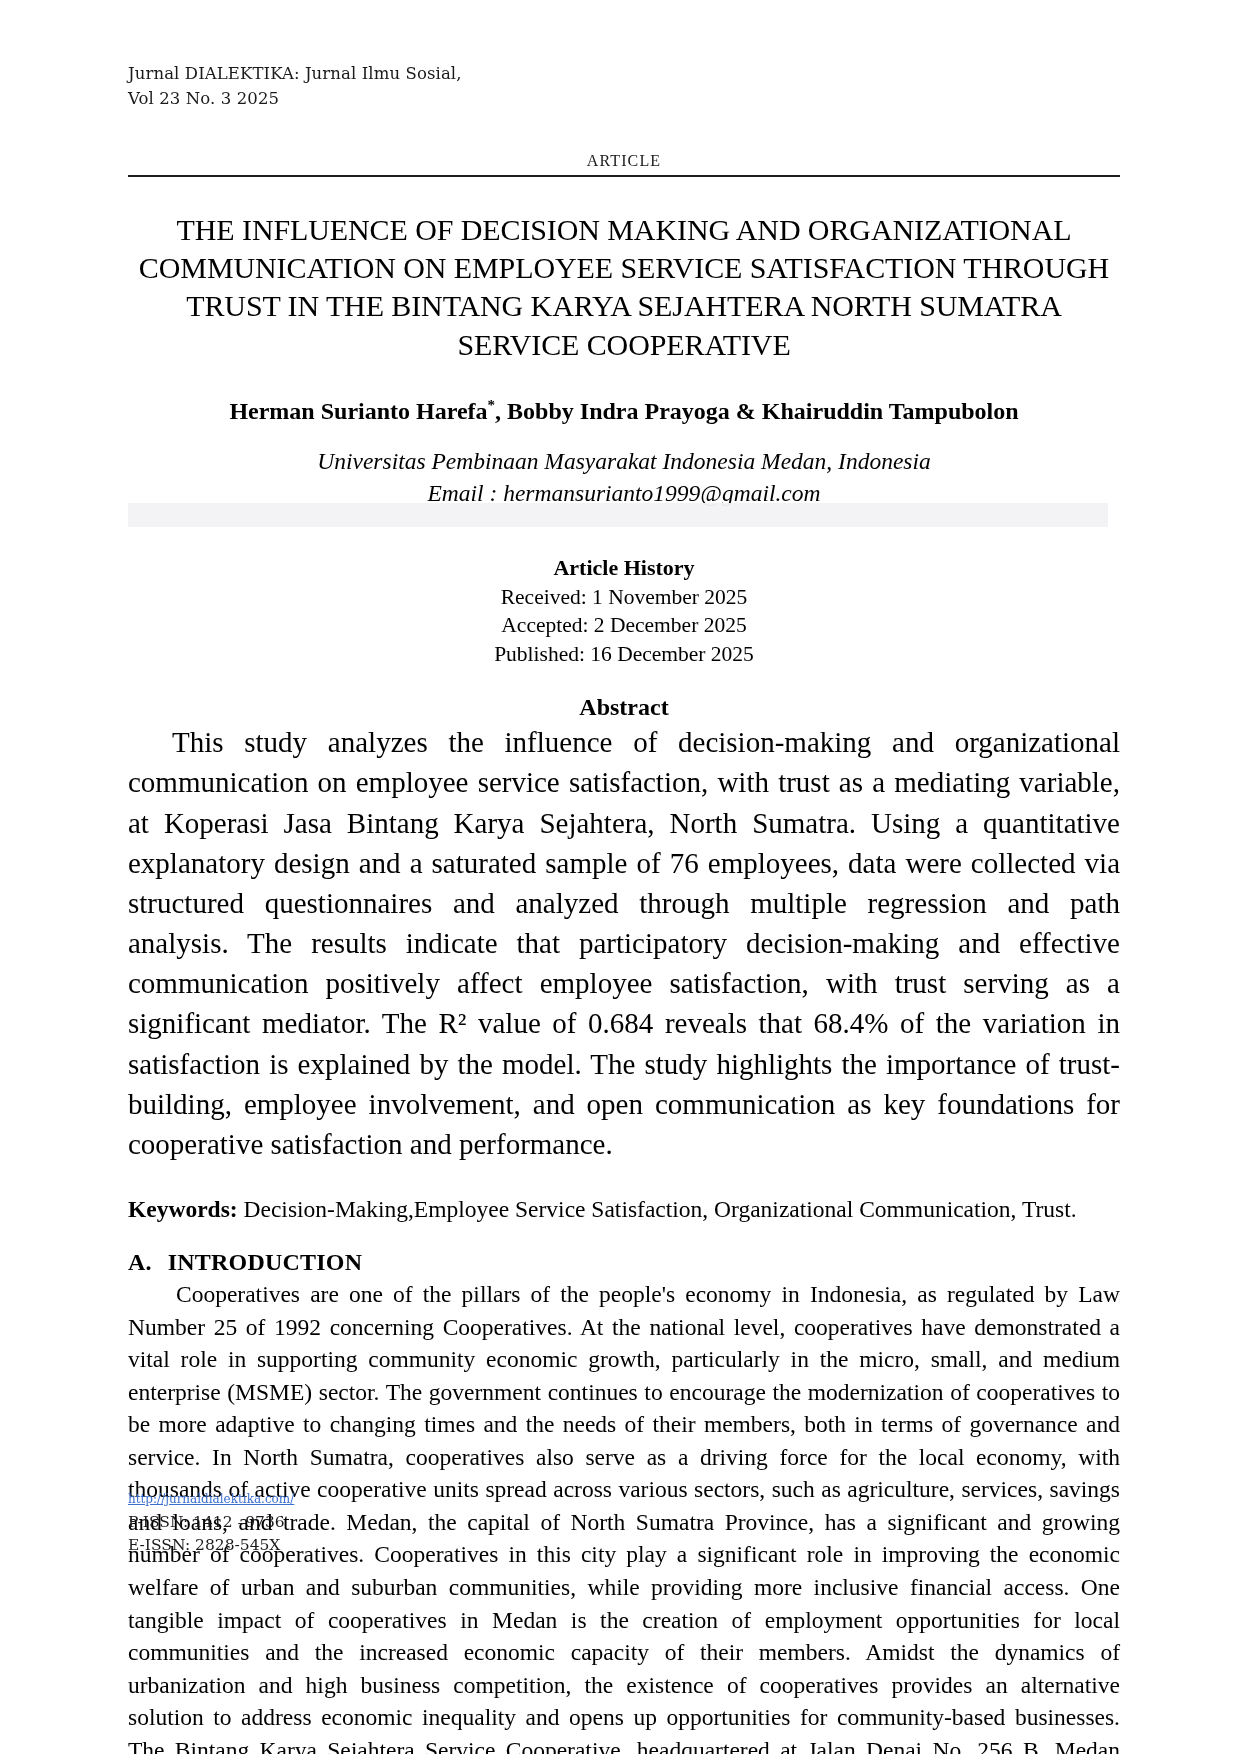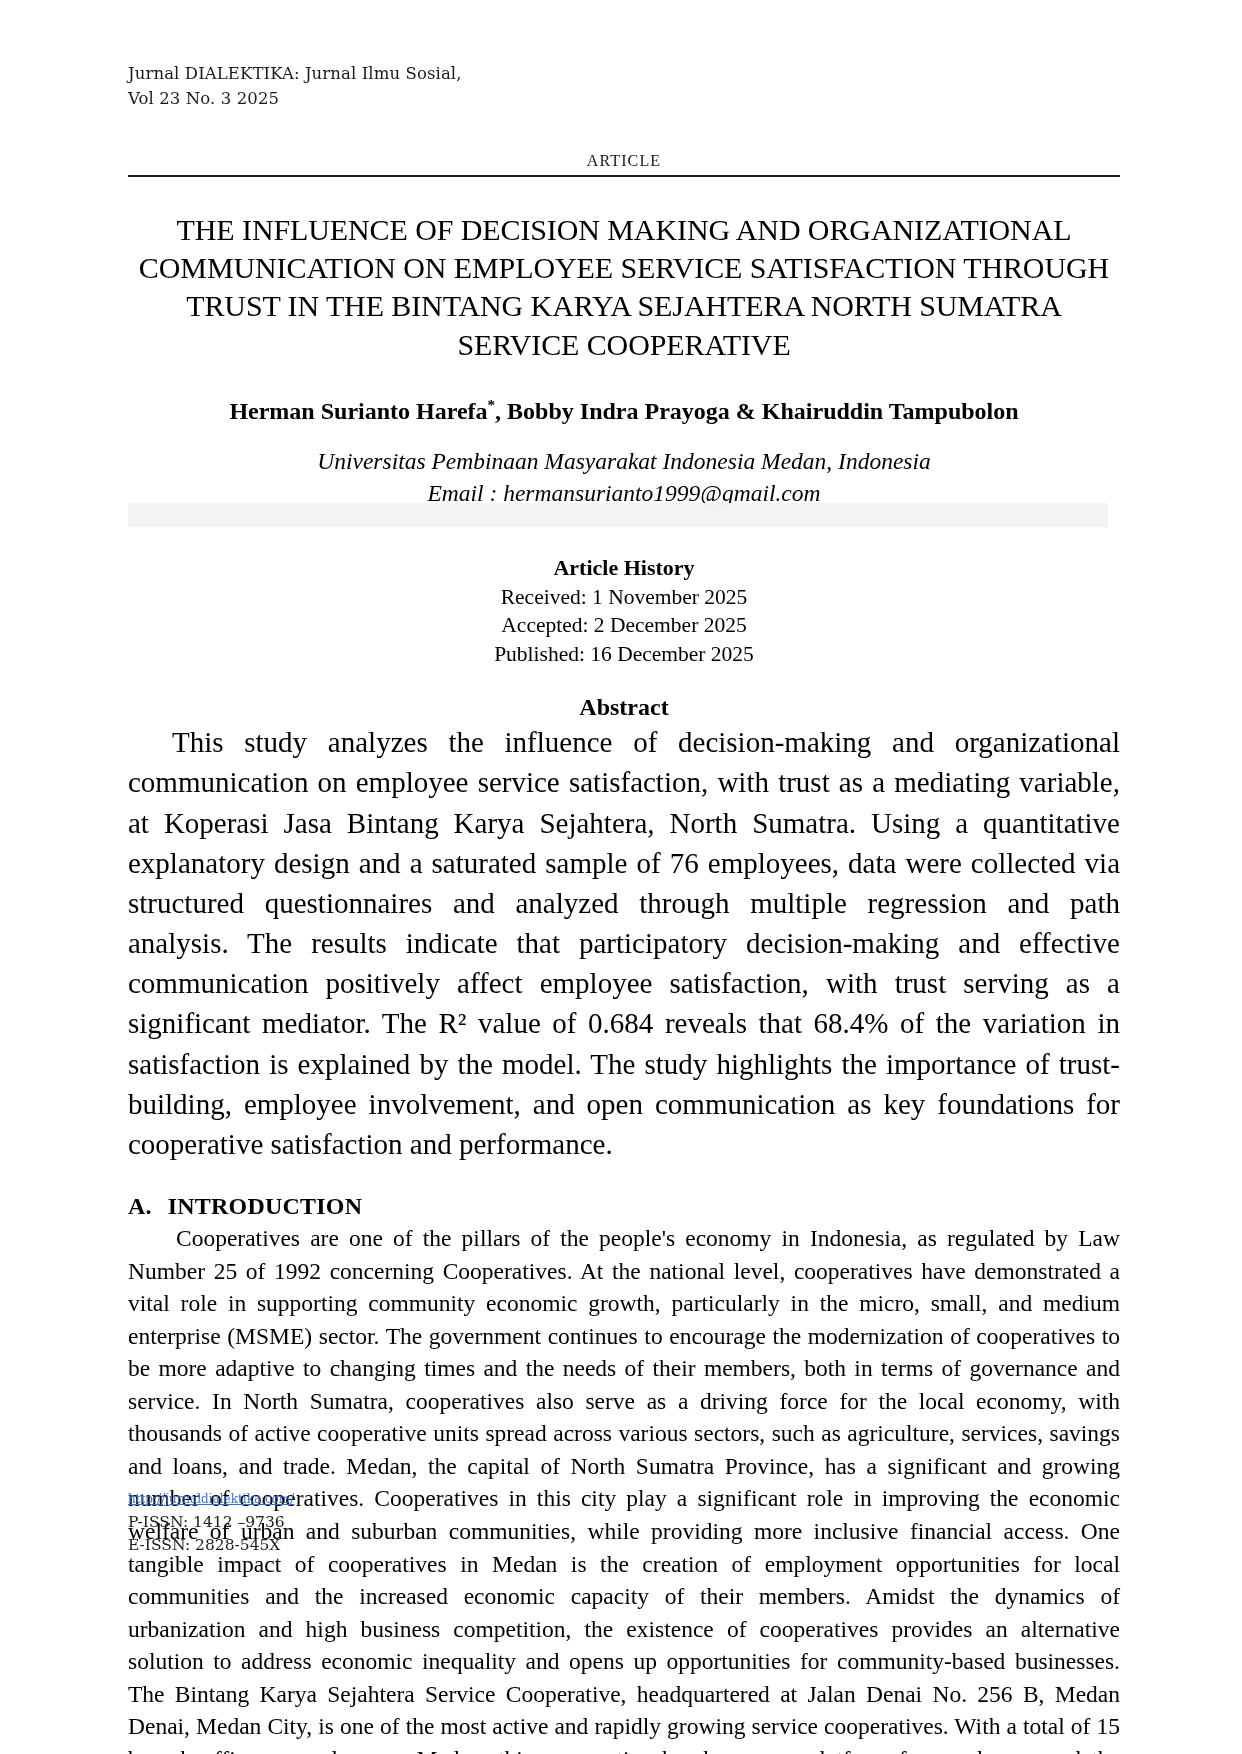--- a/index.html
+++ b/index.html
@@ -192,20 +192,21 @@
 
   <div class="history">
     <div class="h-title">Article History</div>
     <div>Received: 1 November 2025</div>
     <div>Accepted: 2 December 2025</div>
     <div>Published: 16 December 2025</div>
   </div>
 
   <div class="abstract-title">Abstract</div>
   <p class="abstract-body">This study analyzes the influence of decision-making and organizational communication on employee service satisfaction, with trust as a mediating variable, at Koperasi Jasa Bintang Karya Sejahtera, North Sumatra. Using a quantitative explanatory design and a saturated sample of 76 employees, data were collected via structured questionnaires and analyzed through multiple regression and path analysis. The results indicate that participatory decision-making and effective communication positively affect employee satisfaction, with trust serving as a significant mediator. The R² value of 0.684 reveals that 68.4% of the variation in satisfaction is explained by the model. The study highlights the importance of trust-building, employee involvement, and open communication as key foundations for cooperative satisfaction and performance.</p>
+  <p class="keywords"><b>Keywords:</b><span> Decision-Making,Employee Service Satisfaction, Organizational Communication, Trust.</span></p>
 
   <div class="section-head">
     <span class="letter">A.</span><span>INTRODUCTION</span>
   </div>
   <p class="body-par">Cooperatives are one of the pillars of the people's economy in Indonesia, as regulated by Law Number 25 of 1992 concerning Cooperatives. At the national level, cooperatives have demonstrated a vital role in supporting community economic growth, particularly in the micro, small, and medium enterprise (MSME) sector. The government continues to encourage the modernization of cooperatives to be more adaptive to changing times and the needs of their members, both in terms of governance and service. In North Sumatra, cooperatives also serve as a driving force for the local economy, with thousands of active cooperative units spread across various sectors, such as agriculture, services, savings and loans, and trade. Medan, the capital of North Sumatra Province, has a significant and growing number of cooperatives. Cooperatives in this city play a significant role in improving the economic welfare of urban and suburban communities, while providing more inclusive financial access. One tangible impact of cooperatives in Medan is the creation of employment opportunities for local communities and the increased economic capacity of their members. Amidst the dynamics of urbanization and high business competition, the existence of cooperatives provides an alternative solution to address economic inequality and opens up opportunities for community-based businesses. The Bintang Karya Sejahtera Service Cooperative, headquartered at Jalan Denai No. 256 B, Medan Denai, Medan City, is one of the most active and rapidly growing service cooperatives. With a total of 15 branch offices spread across Medan, this cooperative has become a platform for employees and the community to access financial and social services that support their well-being. The expansion of its branch network</p>
 
 </div>
 
 <div class="scan-band"></div>
 

